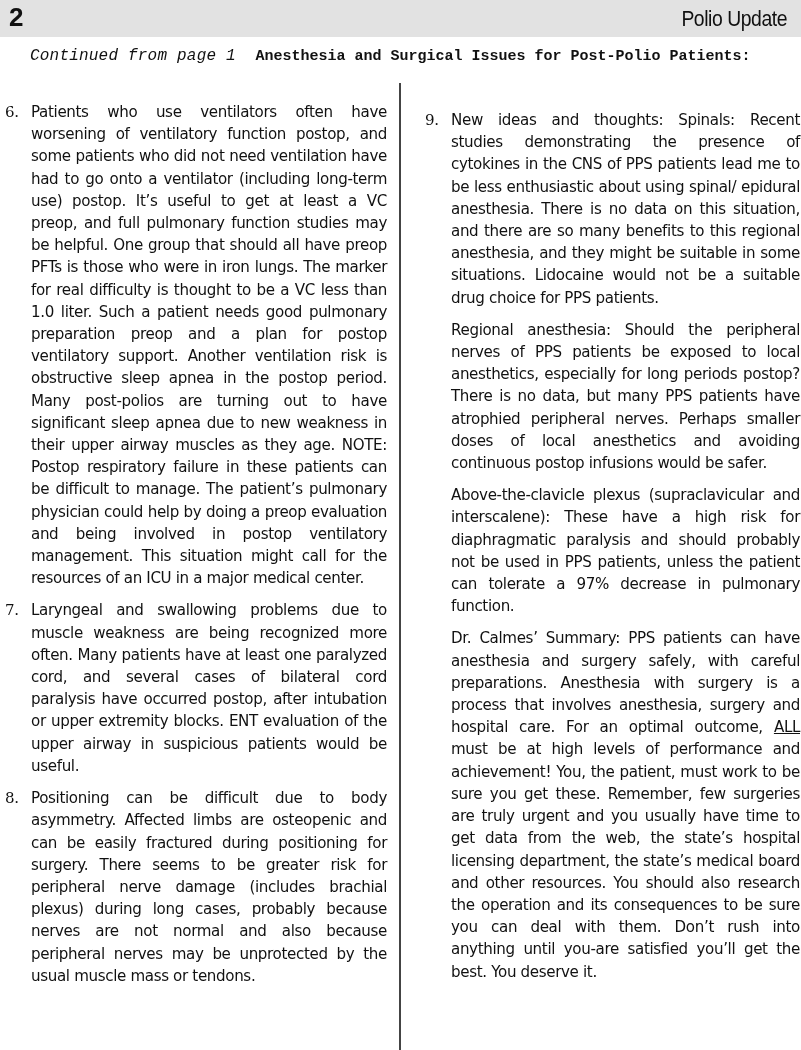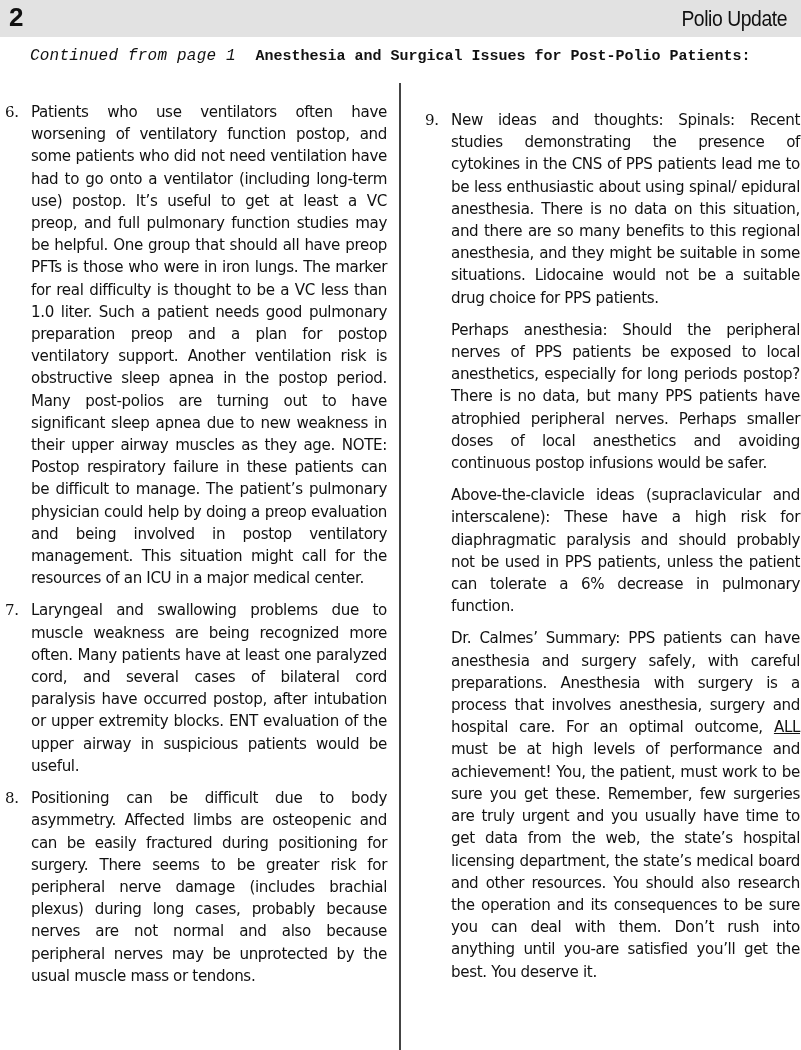--- a/index.html
+++ b/index.html
@@ -71,21 +71,21 @@
     <span>Positioning can be difficult due to body asymmetry.  Affected limbs are osteopenic and can be easily fractured during positioning for surgery.  There seems to be greater risk for peripheral nerve damage (includes brachial plexus) during long cases, probably because nerves are not normal and also because peripheral nerves may be unprotected by the usual muscle mass or tendons.</span>
   </div>
 </div>
 
 <div class="col col-right">
   <div class="item">
     <span class="item-num">9.</span>
     <span>New ideas and thoughts:  </span><b>Spinals</b><span>:  Recent studies demonstrating the presence of cytokines in the CNS of PPS patients lead me to be less enthusiastic about using spinal/ epidural anesthesia.  There is no data on this situation, and there are so many benefits to this regional anesthesia, and they might be suitable in some situations.  </span><b>Lidocaine</b><span> would not be a suitable drug choice for PPS patients.</span>
   </div>
   <div class="para">
-    <b>Perhaps anesthesia</b><span>:  Should the peripheral nerves of PPS patients be exposed to local anesthetics, especially for long periods postop?  There is no data, but many PPS patients have atrophied peripheral nerves.  Perhaps smaller doses of local anesthetics and avoiding continuous postop infusions would be safer.</span>
+    <b>Regional anesthesia</b><span>:  Should the peripheral nerves of PPS patients be exposed to local anesthetics, especially for long periods postop?  There is no data, but many PPS patients have atrophied peripheral nerves.  Perhaps smaller doses of local anesthetics and avoiding continuous postop infusions would be safer.</span>
   </div>
   <div class="para">
-    <b>Above-the-clavicle ideas</b><span> (supraclavicular and interscalene):  These have a high risk for diaphragmatic paralysis and should probably not be used in PPS patients, unless the patient can tolerate a 6% decrease in pulmonary function.</span>
+    <b>Above-the-clavicle plexus</b><span> (supraclavicular and interscalene):  These have a high risk for diaphragmatic paralysis and should probably not be used in PPS patients, unless the patient can tolerate a 97% decrease in pulmonary function.</span>
   </div>
   <div class="para">
     <b>Dr. Calmes’ Summary</b><span>:  PPS patients can have anesthesia and surgery safely, with careful preparations.  Anesthesia with surgery is a process that involves anesthesia, surgery and hospital care.  For an optimal outcome, </span><u>ALL</u><span> must be at high levels of performance and achievement!  You, the patient, must work to be sure you get these.  Remember, few surgeries are truly urgent and you usually have time to get data from the web, the state’s hospital licensing department, the state’s medical board and other resources.  You should also research the operation and its consequences to be sure you can deal with them.  Don’t rush into anything until you-are satisfied you’ll get the best.  You deserve it.</span>
   </div>
 </div>
 
 </body></html>

